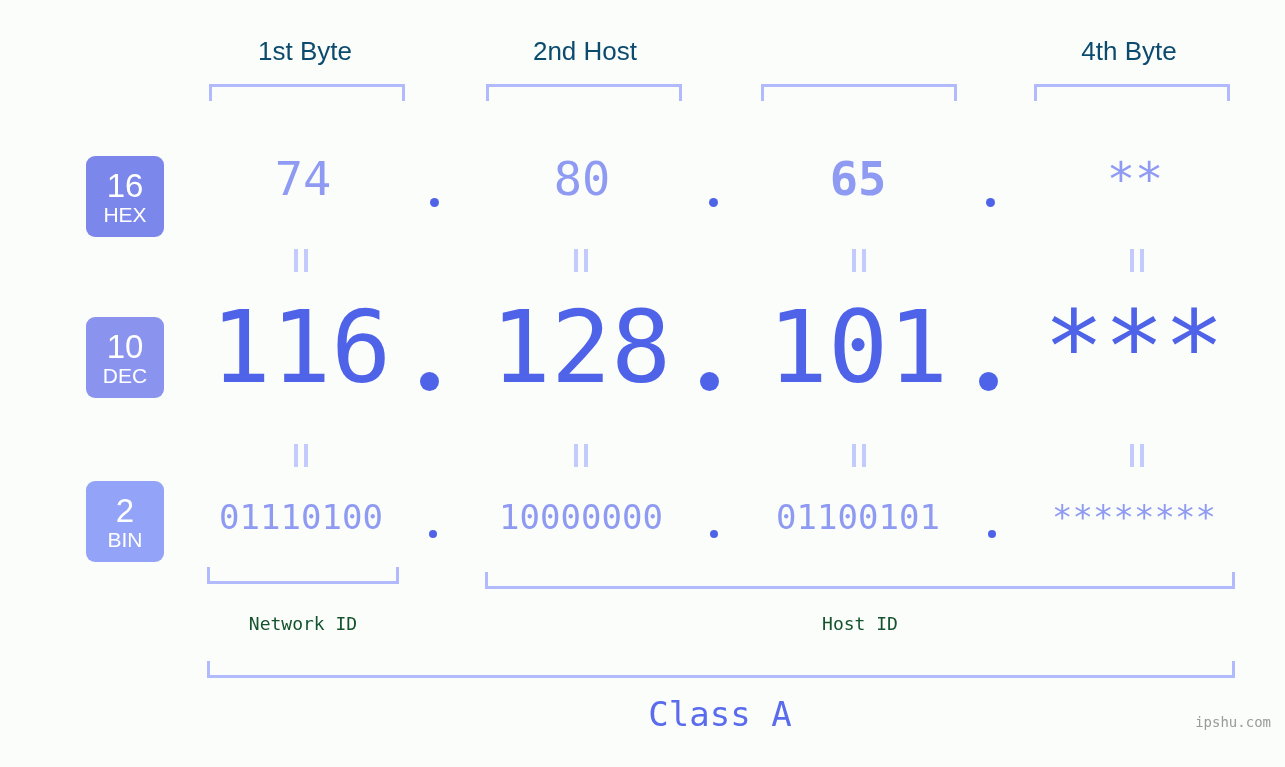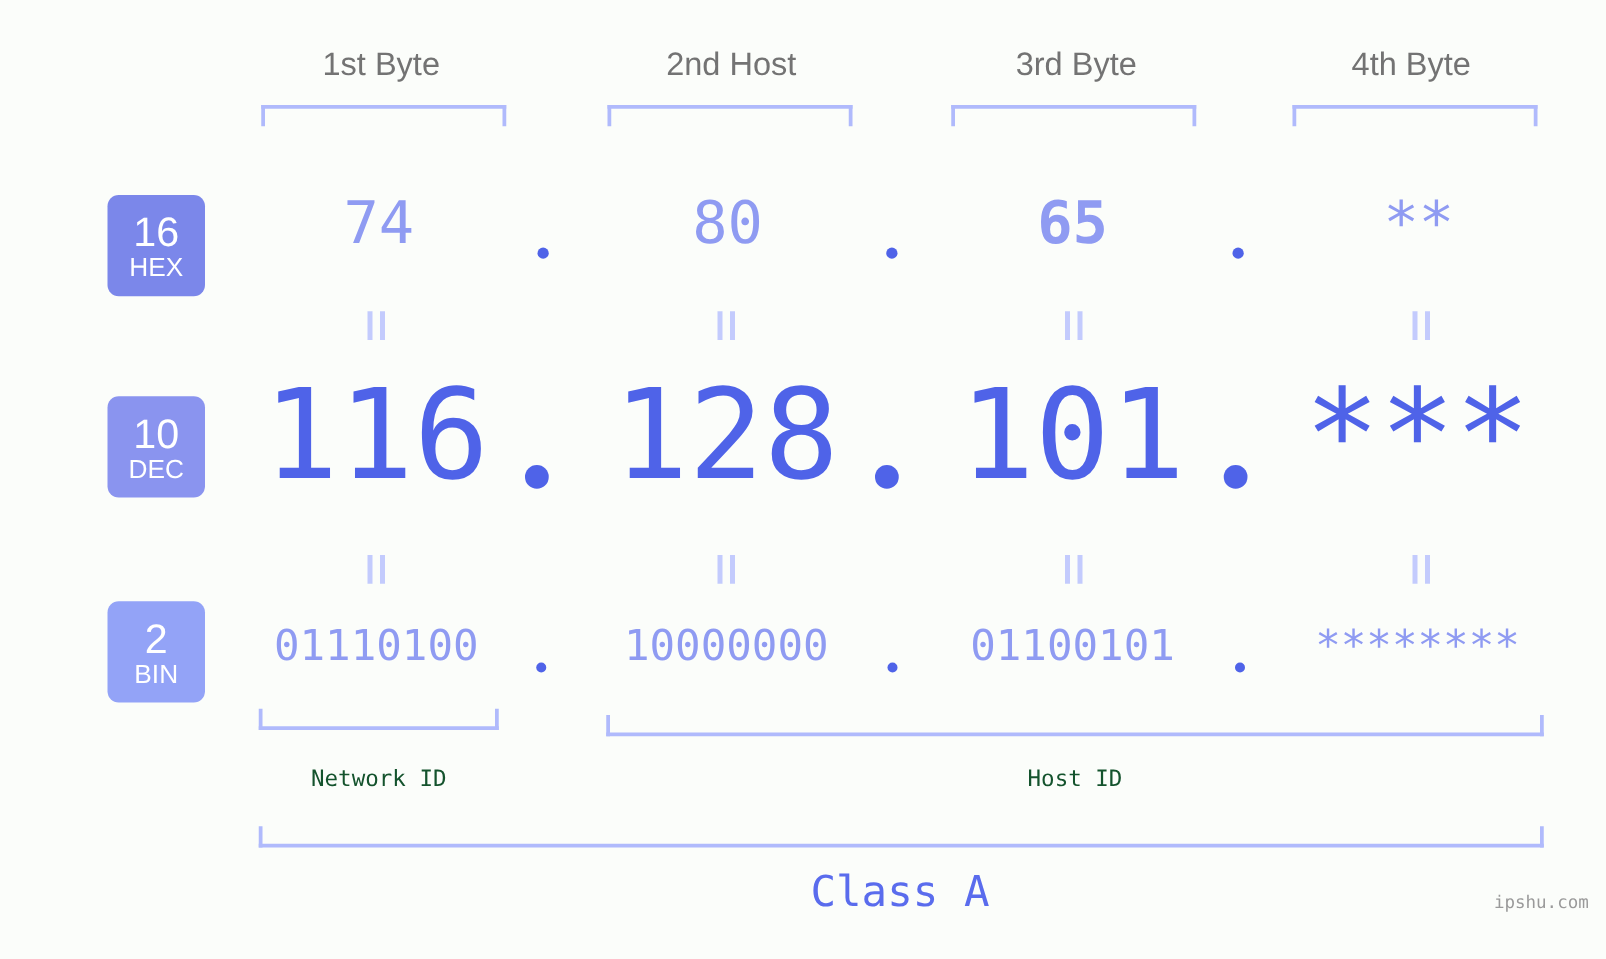--- a/index.html
+++ b/index.html
@@ -17,21 +17,21 @@
     position: relative;
     width: 1285px;
     height: 767px;
   }
 
   
   .byte-label {
     position: absolute;
     font-family: "Liberation Sans", sans-serif;
     font-size: 26px;
-    color: #737373;
+    color: #0c4a6e;
     text-align: center;
     white-space: nowrap;
     top: 36px;
   }
 
   
   .bracket-top {
     position: absolute;
     top: 84px;
     height: 17px;
@@ -170,21 +170,20 @@
     white-space: nowrap;
   }
 </style>
 </head>
 <body>
 
 <div id="page-root">
 
   <div class="byte-label" style="left:205px;width:200px;">1st Byte</div>
   <div class="byte-label" style="left:485px;width:200px;">2nd Host</div>
-  <div class="byte-label" style="left:761px;width:200px;">3rd Byte</div>
   <div class="byte-label" style="left:1029px;width:200px;">4th Byte</div>
 
   <div class="bracket-top" style="left:209px;width:196px;"></div>
   <div class="bracket-top" style="left:486px;width:196px;"></div>
   <div class="bracket-top" style="left:761px;width:196px;"></div>
   <div class="bracket-top" style="left:1034px;width:196px;"></div>
 
   <div class="badge badge-hex">
     <span class="badge-num">16</span>
     <span class="badge-name">HEX</span>

